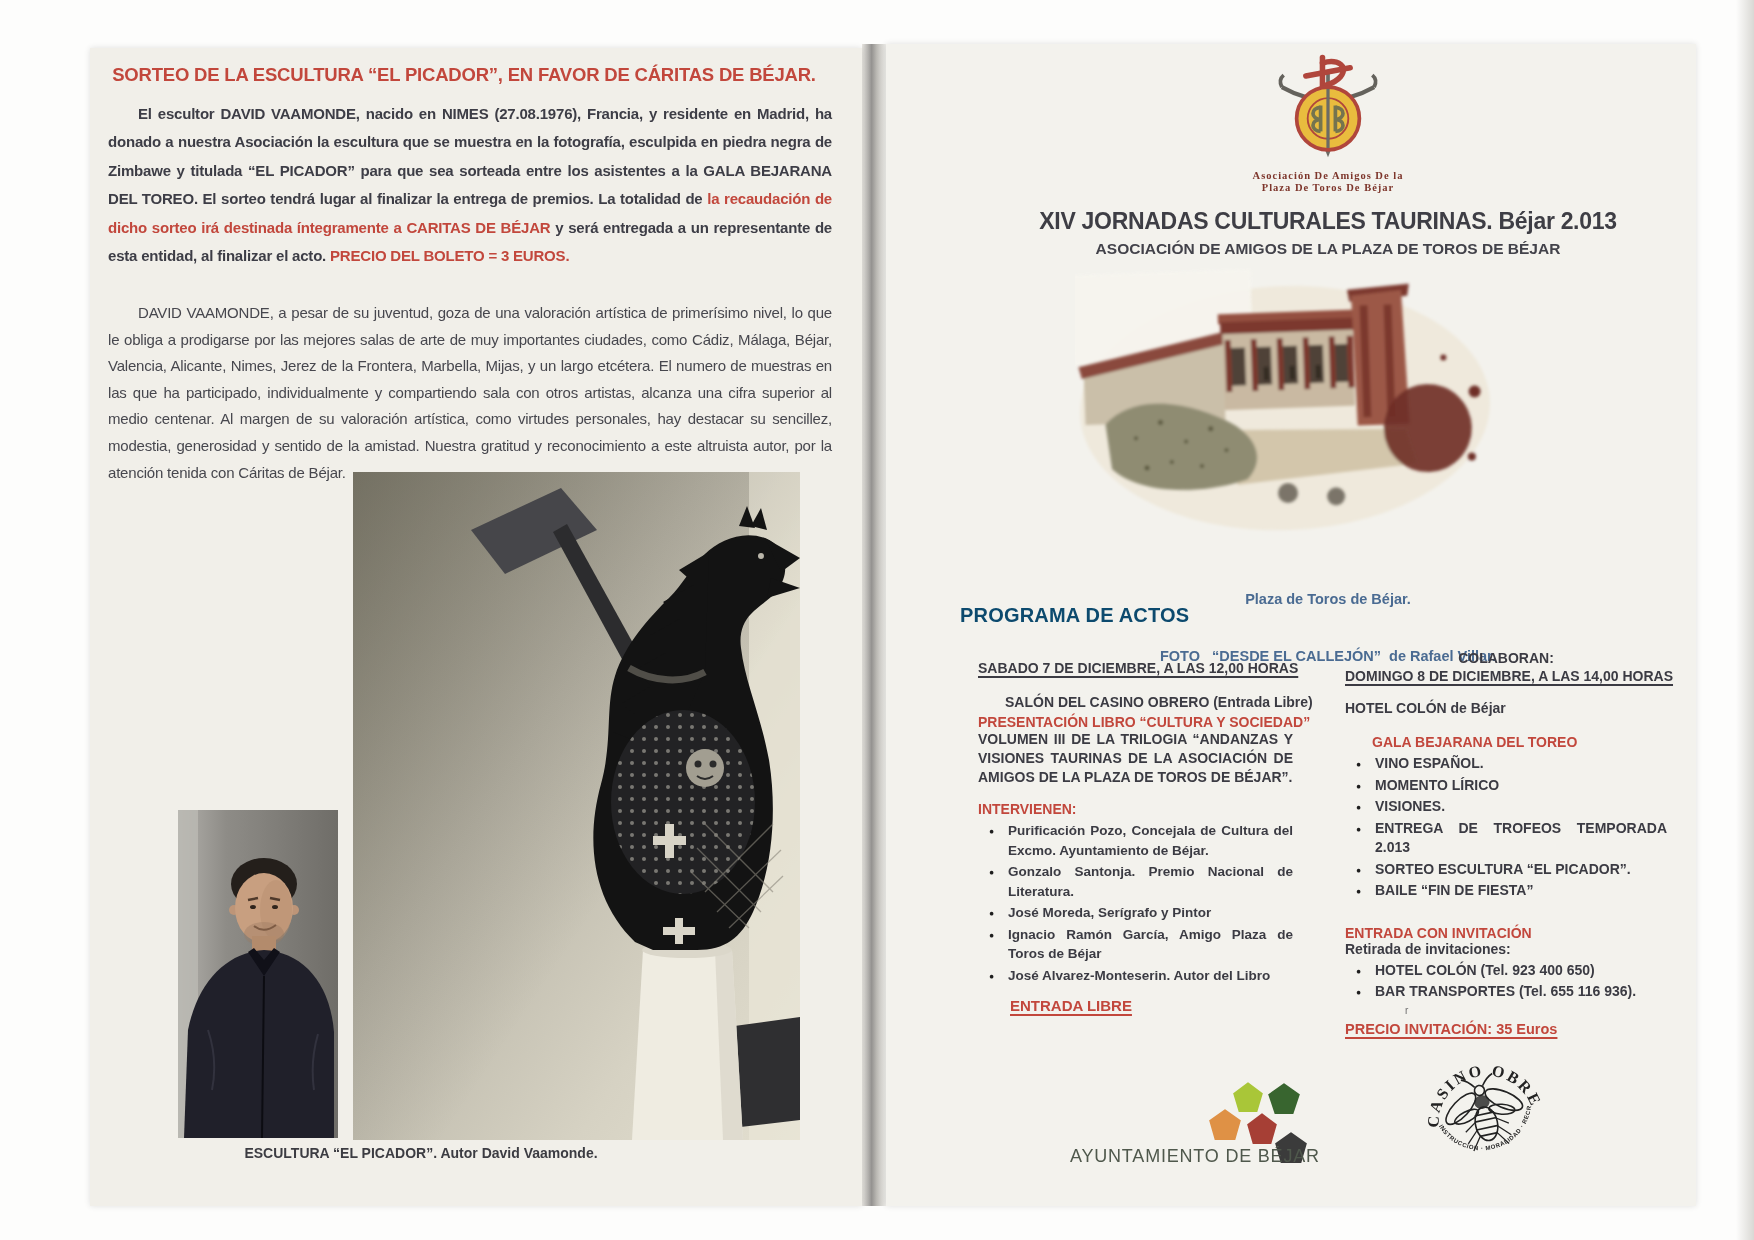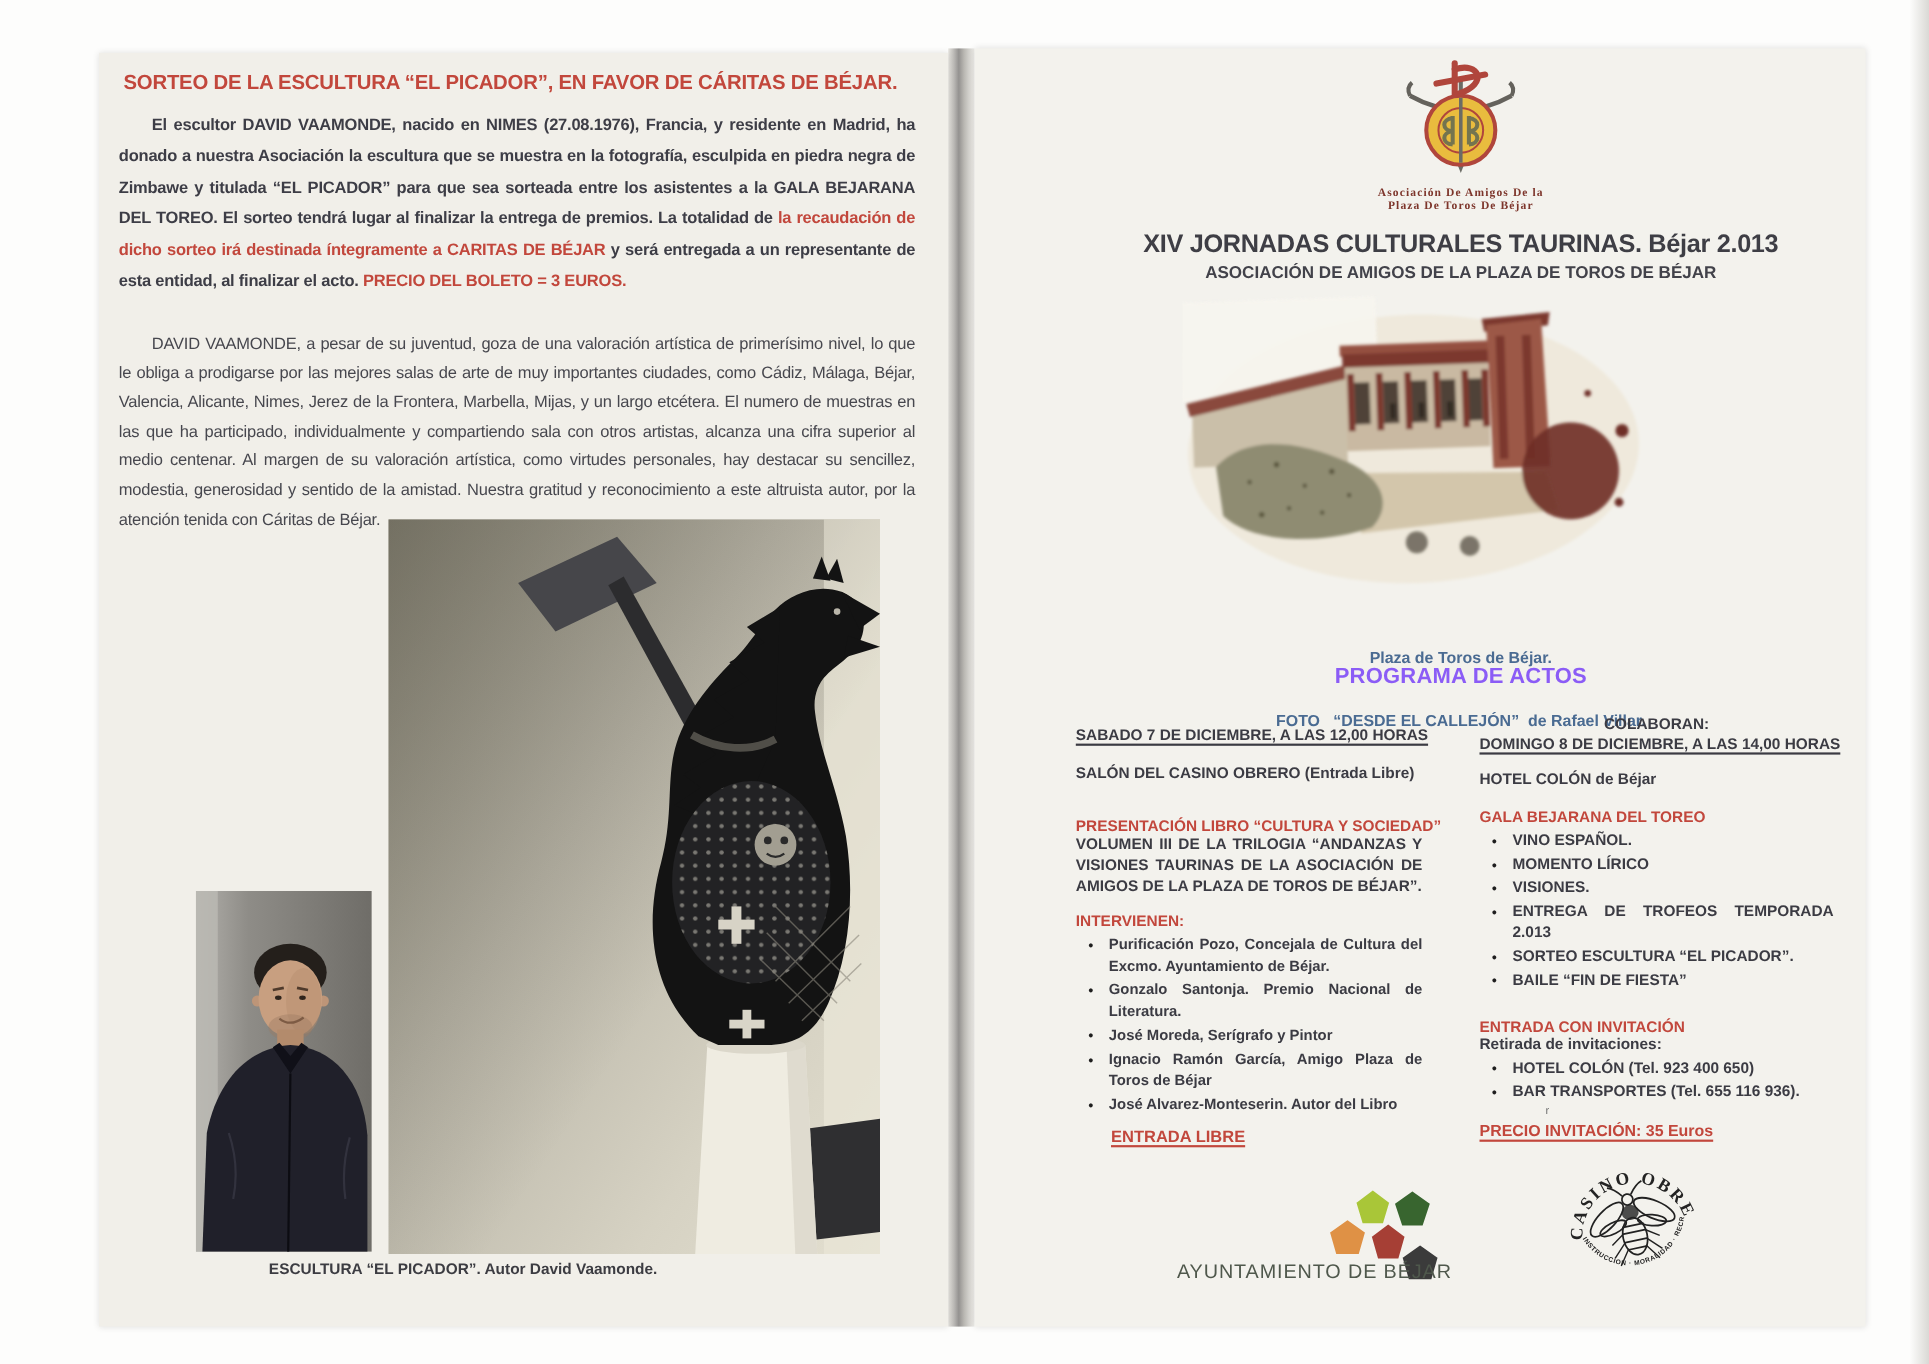--- a/index.html
+++ b/index.html
@@ -40,29 +40,29 @@
               font-family:"Liberation Serif",serif;font-weight:bold;font-size:10.5px;
               line-height:12px;color:#7d352b;letter-spacing:1px;}
   .rp-title{position:absolute;top:164px;left:0;width:100%;text-align:center;
             font-size:23px;font-weight:bold;color:#3e3e45;letter-spacing:-0.3px;}
   .rp-subtitle{position:absolute;top:196px;left:0;width:100%;text-align:center;
                font-size:15.5px;font-weight:bold;color:#42424a;}
   .photo-plaza{position:absolute;left:115px;top:224px;width:424px;height:278px;}
   .rp-photo-cap{position:absolute;top:508px;left:0;width:100%;text-align:center;
                 color:var(--blue);font-weight:bold;font-size:14.5px;line-height:19px;
                 white-space:pre-wrap;}
-  .rp-program{position:absolute;top:560px;left:0;width:100%;text-align:center;
-              font-size:20px;font-weight:bold;color:#8b5cf6;letter-spacing:0.2px;}
+  .rp-program{position:absolute;top:560px;left:0;width:100%;text-align:left;
+              font-size:20px;font-weight:bold;color:#0c4a6e;letter-spacing:0.2px;}
   .col{position:absolute;font-size:14px;font-weight:bold;color:#3b3b43;}
   .col-left{left:18px;top:616px;width:315px;}
   .col-right{left:385px;top:606px;width:322px;}
   .h-underline{text-decoration:underline;text-decoration-thickness:1.5px;text-underline-offset:3px;}
   .red-label{color:var(--red);}
   .blk{margin:0;}
-  .mt18{margin-top:18px;} .mt16{margin-top:16px;} .mt20{margin-top:32px;} .mt14{margin-top:14px;}
+  .mt18{margin-top:18px;margin-left:27px;} .mt16{margin-top:16px;} .mt20{margin-top:4px;} .mt14{margin-top:14px;}
   .mt24{margin-top:24px;}
   .nowrap{white-space:nowrap;}
   .just{text-align:justify;line-height:19px;}
   ul.bullets{list-style:none;margin:4px 0 0 0;padding:0 0 0 30px;}
   ul.bullets li{position:relative;margin-bottom:2px;line-height:19.5px;text-align:justify;}
   ul.bullets li::before{content:"●";position:absolute;left:-19px;top:1px;font-size:8.5px;color:#1e1e1e;}
   .center-line{text-align:center;}
   .free-entry{display:inline-block;margin:10px 0 0 32px;color:var(--red);
               text-decoration:underline;text-decoration-thickness:1.5px;text-underline-offset:3px;
               font-size:15px;}

